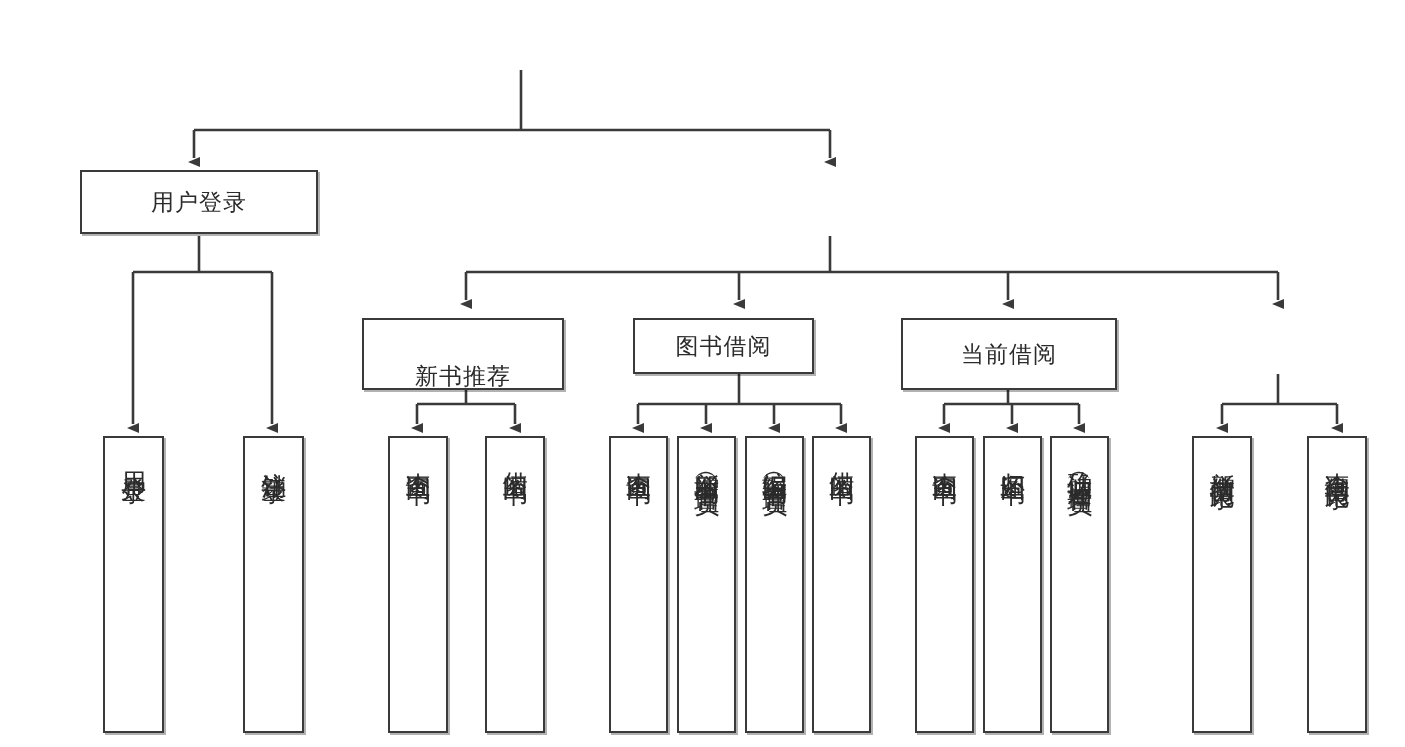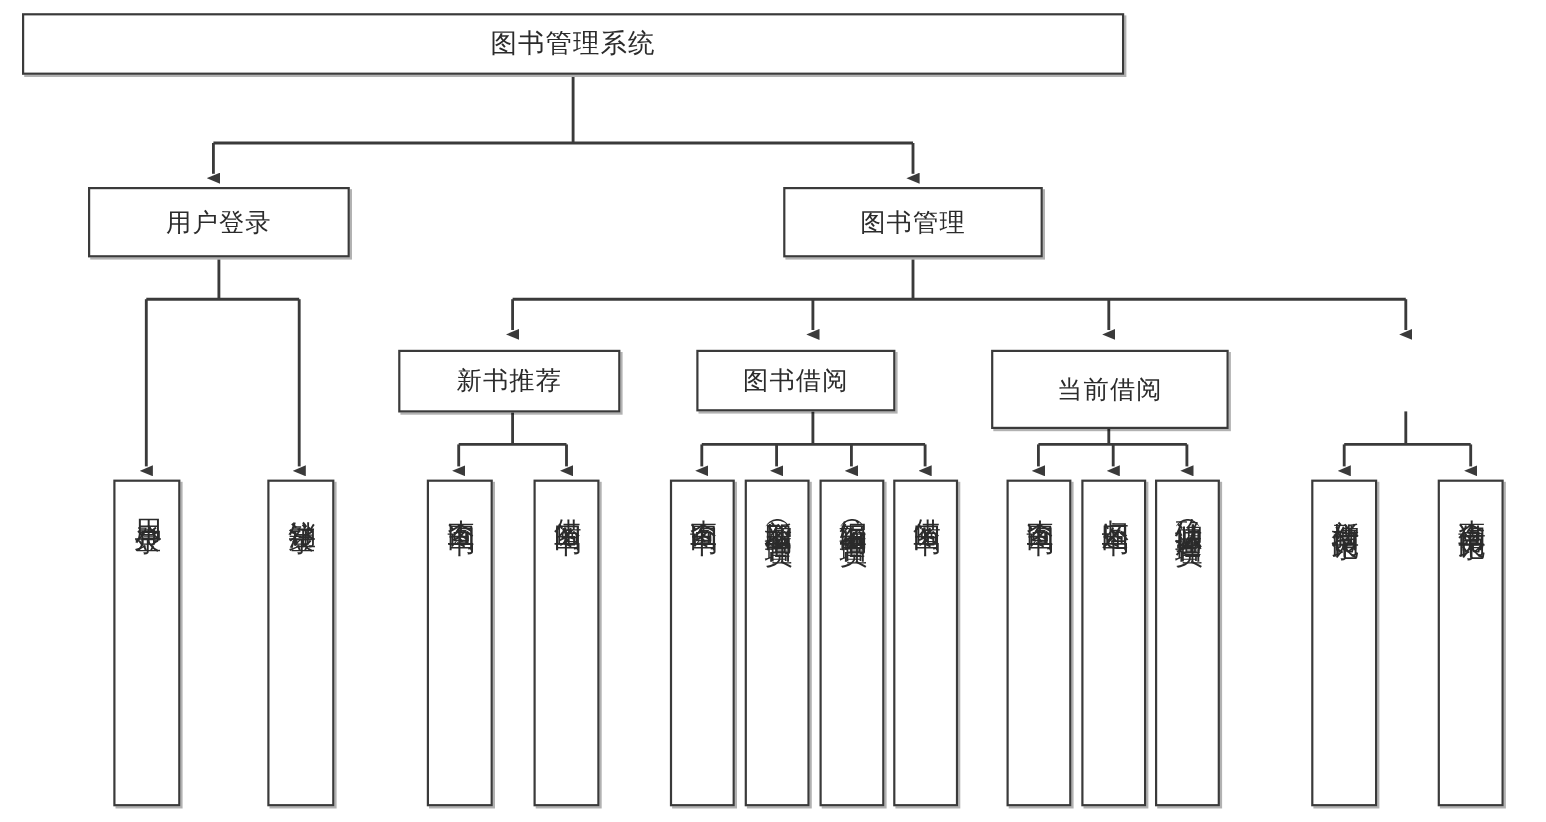--- a/index.html
+++ b/index.html
@@ -114,33 +114,27 @@
       <path d="M1012,404 L1012,424" marker-end="url(#arw)"></path>
       <path d="M1079,404 L1079,424" marker-end="url(#arw)"></path>
 
       <path d="M1278,374 L1278,404"></path>
       <path d="M1222,404 L1337,404"></path>
       <path d="M1222,404 L1222,424" marker-end="url(#arw)"></path>
       <path d="M1337,404 L1337,424" marker-end="url(#arw)"></path>
     </g>
   </svg>
 
-  <div class="node horiz root" style="left:20px;top:12px;width:1002px;height:56px;">
-    <span class="lbl">图书管理系统</span>
-  </div>
 
   <div class="node horiz" style="left:80px;top:170px;width:238px;height:64px;">
     <span class="lbl">用户登录</span>
   </div>
 
-  <div class="node horiz" style="left:712px;top:170px;width:236px;height:64px;">
-    <span class="lbl">图书管理</span>
-  </div>
 
-  <div class="node horiz" style="left:362px;top:318px;width:202px;height:57px;">
+  <div class="node horiz" style="left:362px;top:318px;width:202px;height:72px;align-items:flex-end;">
     <span class="lbl">新书推荐</span>
   </div>
 
   <div class="node horiz" style="left:633px;top:318px;width:181px;height:56px;">
     <span class="lbl">图书借阅</span>
   </div>
 
   <div class="node horiz" style="left:901px;top:318px;width:216px;height:72px;">
     <span class="lbl">当前借阅</span>
   </div>

